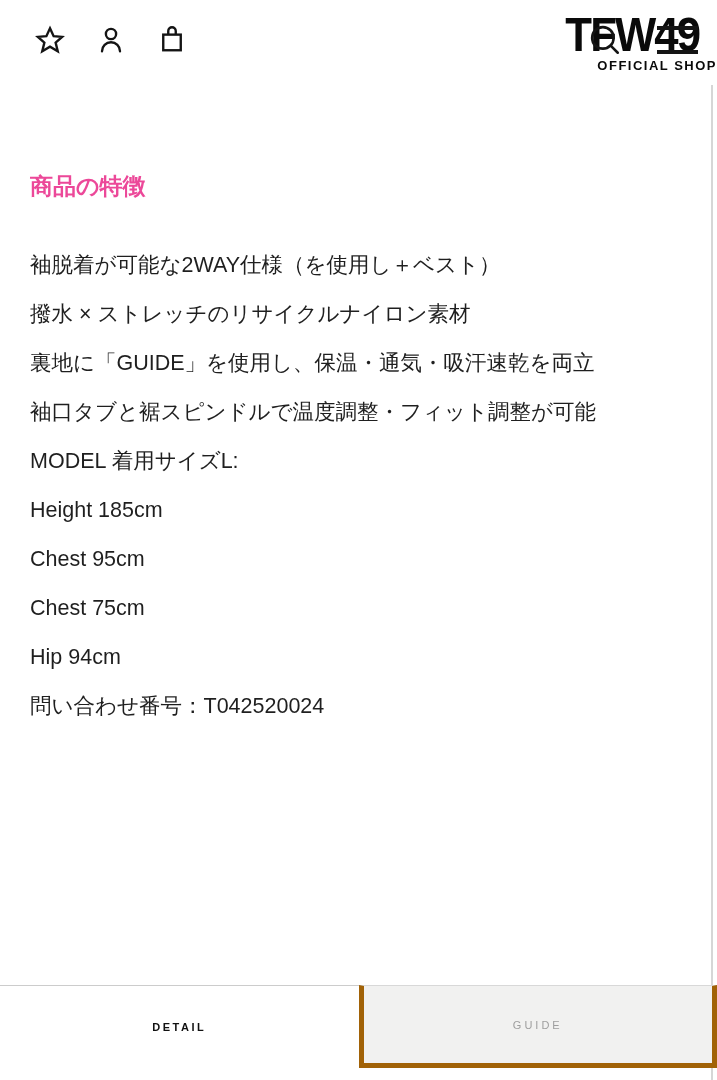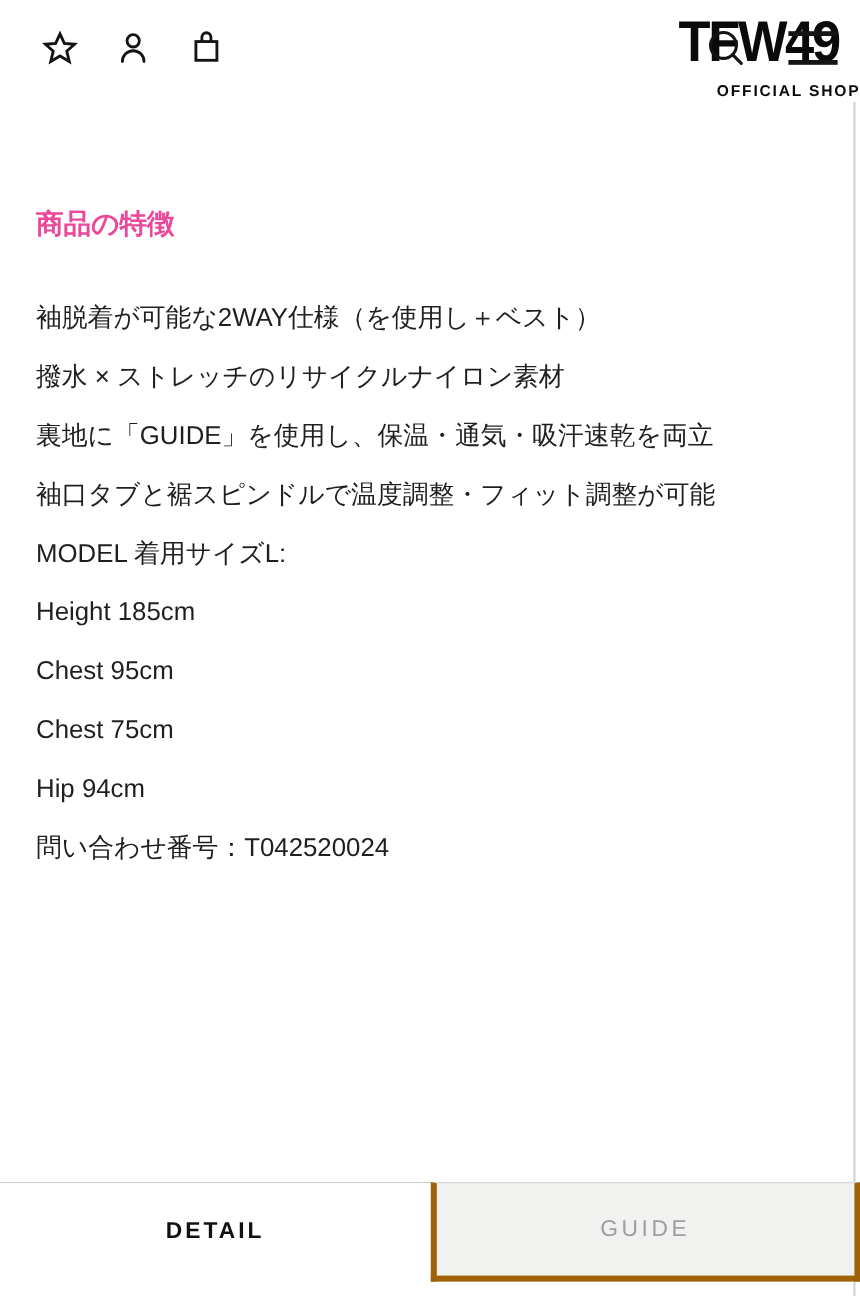--- a/index.html
+++ b/index.html
@@ -36,21 +36,21 @@
   .logo-wrap {
     position: absolute; left: 0; right: 0; top: 10px;
     text-align: right; cursor: pointer;
   }
   .logo-main {
     font-weight: 900; font-size: 46px; line-height: 46px;
     letter-spacing: -2px; color: #0a0a0a;
     transform: scale(0.95, 1.04); transform-origin: center top;
   }
   .logo-sub {
-    margin-top: 12px;
+    margin-top: 2px;
     font-weight: 700; font-size: 13px; letter-spacing: 1.5px; color: #0a0a0a;
   }
 
   
   .content { padding: 88px 30px 0 30px; }
   .section-title {
     margin: 0; font-size: 23px; line-height: 26px; font-weight: 700; color: #ec4899;
   }
   .features { margin-top: 42px; }
   .features p {
@@ -58,21 +58,21 @@
     white-space: nowrap;
   }
 
   
   .tabbar {
     position: absolute; left: 0; top: 985px; width: 717px; height: 83px;
     display: flex; border-top: 1px solid #cccccc; background: #fff;
   }
   .tab {
     flex: 1 1 50%; display: flex; align-items: center; justify-content: center;
-    font-size: 19px; cursor: pointer; user-select: none;
+    font-size: 11px; cursor: pointer; user-select: none;
   }
   .tab-active {
     background: #ffffff; color: #111;
     font-weight: 700; letter-spacing: 2.5px;
   }
   .tab-inactive {
     background: #f1f1f0; color: #9e9e9e;
     border: 5px solid #a16207; border-top: none;
     font-weight: 400; letter-spacing: 3px;
     margin-top: -1px; border-top: 1px solid #d8d8d8;

